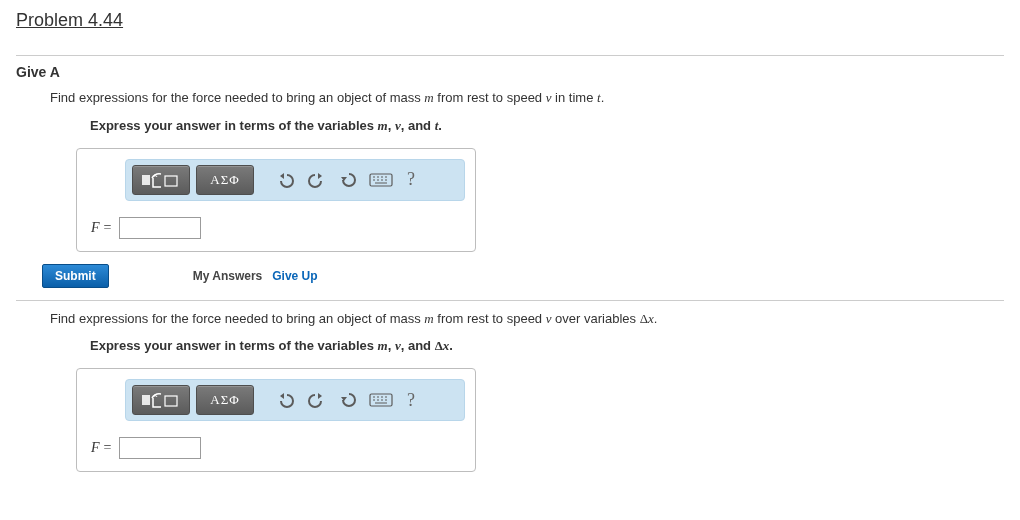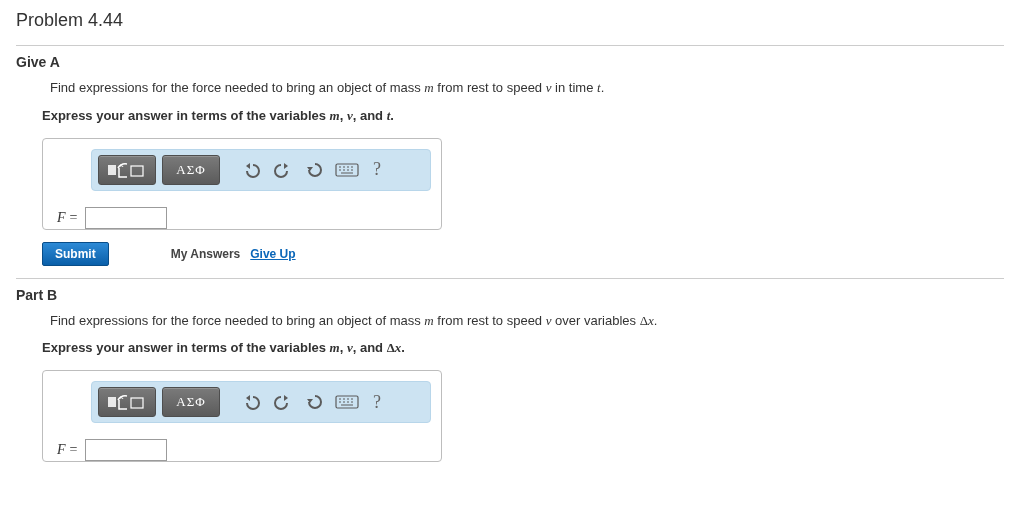--- a/index.html
+++ b/index.html
@@ -12,21 +12,22 @@
   }
   .page {
     width: 1020px;
     padding: 10px 16px 20px 16px;
     box-sizing: border-box;
   }
   .problem-title {
     font-size: 18px;
     font-weight: normal;
     color: #333;
-    margin: 0 0 14px 0;
+    margin: 0 0 24px 0;
+    text-decoration: underline;
   }
   hr.sep {
     border: none;
     border-top: 1px solid #ccc;
     margin: 12px 0 8px 0;
   }
   .part-section {
     margin-bottom: 12px;
   }
   .part-label {
@@ -39,30 +40,32 @@
   }
   .prompt {
     font-size: 13px;
     line-height: 1.5;
     margin: 4px 0 10px 8px;
   }
   .hint {
     font-size: 13px;
     font-weight: bold;
     margin-bottom: 14px;
+    margin-left: 48px;
   }
   .mi { font-style: italic; font-family: Georgia, 'Times New Roman', serif; }
   .delta { font-family: Georgia, 'Times New Roman', serif; }
   .answer-box {
     border: 1px solid #bdbdbd;
     border-radius: 4px;
     width: 400px;
-    padding: 10px 10px 0 10px;
+    padding: 10px 10px 12px 10px;
     box-sizing: border-box;
     background: #fff;
+    margin-left: 34px;
   }
   .toolbar {
     background: #cce3f2;
     border: 1px solid #b8d6ea;
     border-radius: 4px;
     padding: 5px 6px;
     display: flex;
     align-items: center;
     gap: 6px;
     margin-left: 38px;
@@ -143,25 +146,25 @@
   .answer-links {
     display: inline-flex;
     align-items: center;
     gap: 10px;
     font-size: 12px;
     margin-left: 30px;
   }
   .my-answers {
     color: #444;
     font-weight: bold;
+    margin-left: 22px;
   }
   .give-up {
     color: #0a66b8;
     font-weight: bold;
-    text-decoration: underline;
     cursor: pointer;
   }
   
   .icon-kbd rect { fill:none; stroke:#5b5b5b; stroke-width:1.2; }
 </style>
 </head>
 <body>
 
 <div class="page">
   <h1 class="problem-title">Problem 4.44</h1>
@@ -240,21 +243,20 @@
           <span class="my-answers">My Answers</span>
           <span class="give-up">Give Up</span>
         </span>
       </div>
     </div>
   </div>
 
   <hr class="sep">
 
   <div class="part-section">
-    <div class="part-label">Part B</div>
     <div class="part-body">
       <div class="prompt">
         <span>Find expressions for the force needed to bring an object of mass </span><span class="mi">m</span><span> from rest to speed </span><span class="mi">v</span><span> over variables </span><span class="delta">Δ</span><span class="mi">x</span><span>.</span>
       </div>
       <div class="hint">
         <span>Express your answer in terms of the variables </span><span class="mi">m</span>, <span class="mi">v</span><span>, and </span><span class="delta">Δ</span><span class="mi">x</span><span>.</span>
       </div>
 
       <div class="answer-box">
         <div class="toolbar">

